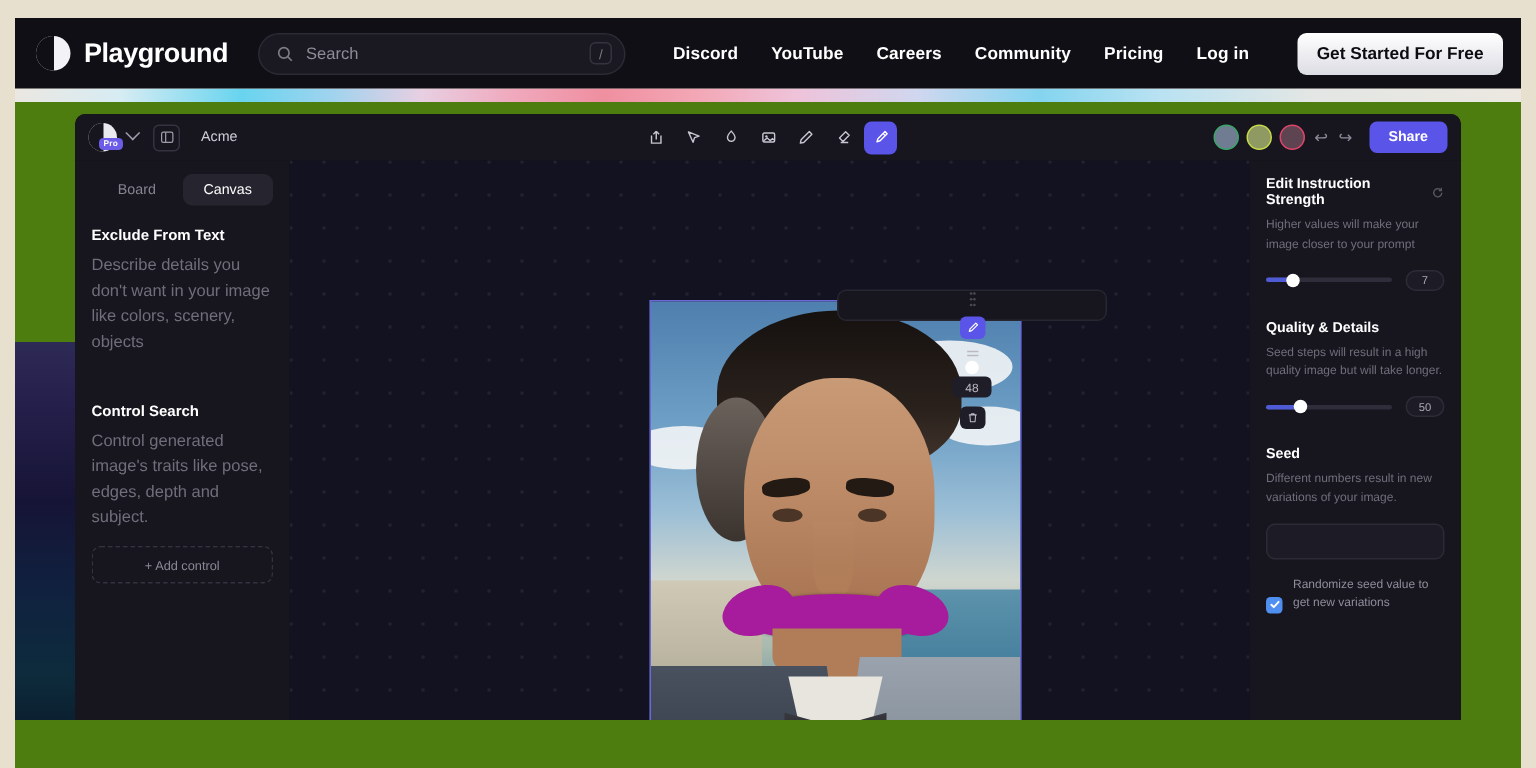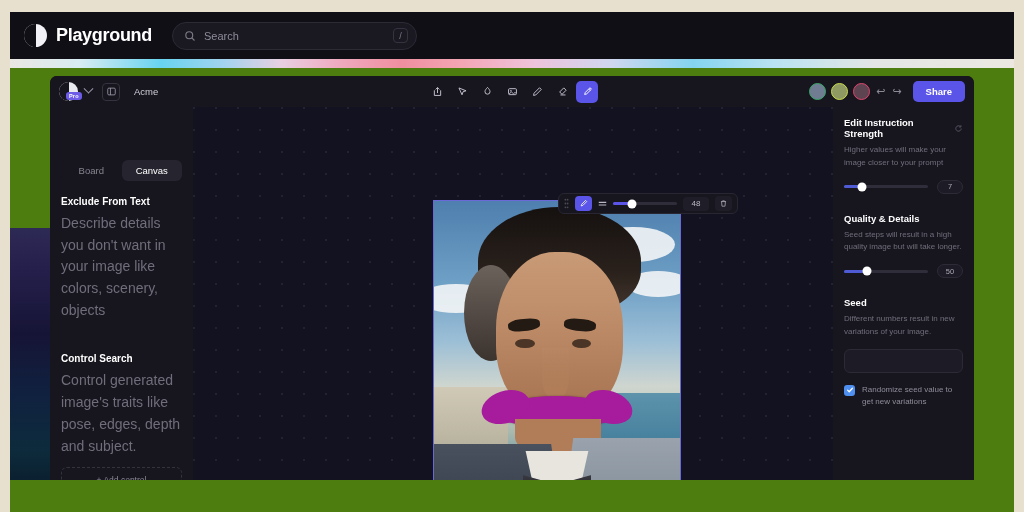--- a/index.html
+++ b/index.html
@@ -184,33 +184,33 @@
   
   .left-panel {
     position: absolute; left: 0; top: 31px;
     width: 143px; height: 373px;
     background: #17161f;
     padding: 9px 11px;
     z-index: 3;
   }
   .seg {
     display: flex; background: #17161f;
-    border-radius: 6px; padding: 0; margin-bottom: 15px; margin-top: 44px;
+    border-radius: 6px; padding: 0; margin-bottom: 15px;
   }
   .seg-item {
     flex: 1; text-align: center; font-size: 9.5px;
     color: #86858f; padding: 5px 0; border-radius: 6px;
   }
   .seg-item.on { background: #26252f; color: #ffffff; }
   .panel-title {
     color: #ffffff; font-size: 10px; font-weight: bold;
     margin-bottom: 6px;
   }
   .panel-desc {
-    color: #6f6e7a; font-size: 14px; line-height: 1.55;
+    color: #6f6e7a; font-size: 11px; line-height: 1.55;
     margin-bottom: 10px;
   }
   .text-input {
     width: 100%; height: 23px;
     background: #1d1c26; border: 1px solid #2b2a35;
     border-radius: 6px;
     color: #5f5e6a; font-size: 8.5px;
     padding: 0 8px; display: flex; align-items: center;
   }
   .section-gap { height: 22px; }
@@ -335,20 +335,21 @@
 
   
   .brush-bar {
     position: absolute; left: 365px; top: 86px;
     width: 180px; height: 21px;
     background: #17161f; border: 1px solid #272631;
     border-radius: 6px;
     display: flex; align-items: center; gap: 6px;
     padding: 0 5px;
     z-index: 4;
+    flex-direction: column;
   }
   .grip { width: 5px; height: 11px; flex: none; opacity: .5; }
   .brush-active {
     width: 17px; height: 15px; border-radius: 4px;
     background: #5b54e8; display: flex; align-items: center; justify-content: center;
     flex: none;
   }
   .size-icon { width: 9px; height: 7px; flex: none; }
   .slider-track {
     flex: 1; height: 3px; background: #2e2d39; border-radius: 2px;
@@ -410,21 +411,21 @@
     color: #a9a8b4; font-size: 7.5px;
     display: flex; align-items: center; justify-content: center;
     flex: none;
   }
   .rp-gap { height: 19px; }
   .seed-input {
     width: 100%; height: 24px;
     background: #1d1c26; border: 1px solid #2b2a35;
     border-radius: 6px; margin-bottom: 11px;
   }
-  .check-row { display: flex; align-items: flex-start; gap: 7px; }
+  .check-row { display: flex; align-items: flex-end; gap: 7px; }
   .checkbox {
     width: 11px; height: 11px; border-radius: 3px;
     background: #4f8ff0; flex: none;
     display: flex; align-items: center; justify-content: center;
     margin-top: 1px;
   }
   .check-label { color: #8e8d99; font-size: 8px; line-height: 1.55; }
 </style>
 </head>
 <body>
@@ -439,20 +440,29 @@
 
     <div class="search-box">
       <svg class="search-icon" viewBox="0 0 16 16">
         <circle cx="7" cy="7" r="4.6" fill="none" stroke="#b9b8c4" stroke-width="1.5"></circle>
         <line x1="10.4" y1="10.4" x2="14" y2="14" stroke="#b9b8c4" stroke-width="1.5"></line>
       </svg>
       <span class="search-ph">Search</span>
       <span class="slash-key">/</span>
     </div>
 
+    <div class="nav">
+      <a class="nav-link">Discord</a>
+      <a class="nav-link">YouTube</a>
+      <a class="nav-link">Careers</a>
+      <a class="nav-link">Community</a>
+      <a class="nav-link">Pricing</a>
+      <a class="nav-link">Log in</a>
+      <button class="cta">Get Started For Free</button>
+    </div>
   </div>
 
   <div class="gradient-band"></div>
 
   <div class="app-window">
     <div class="ambient-glow"></div>
 
     <div class="app-inner">
 
       <div class="app-topbar">

